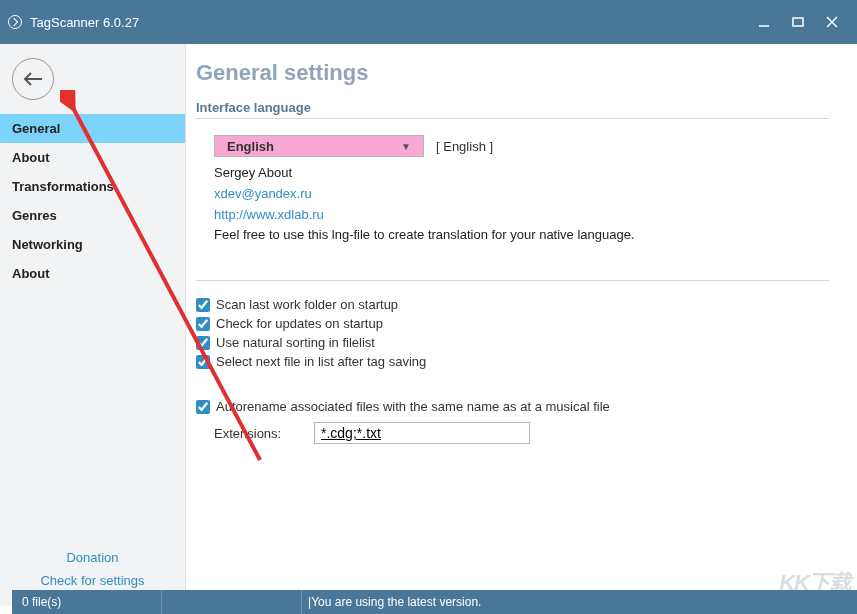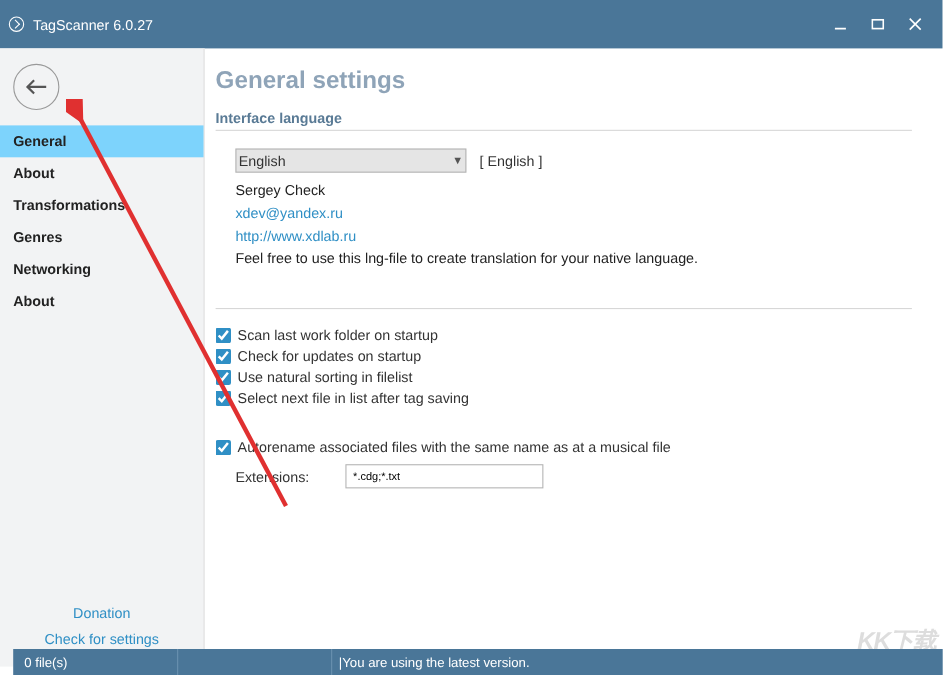--- a/index.html
+++ b/index.html
@@ -128,24 +128,25 @@
   align-items: center;
   margin-left: 18px;
   gap: 12px;
 }
 .select-box {
   border: 1px solid #b5b5b5;
   width: 210px;
   height: 22px;
   display: flex;
   align-items: center;
-  padding: 0 2px;
-  background: #e5e5e5;
+  padding: 0 12px;
+  background: #f9a8d4;
   justify-content: space-between;
   font-size: 13px;
+  font-weight: bold;
 }
 .select-box .arrow {
   font-size: 10px;
   color: #555;
 }
 .lang-bracket { color: #333; }
 
 .info-block {
   margin: 6px 0 0 18px;
   line-height: 1.6;
@@ -175,23 +176,24 @@
 .ext-row {
   display: flex;
   align-items: center;
   gap: 20px;
   margin: 6px 0 0 18px;
 }
 .ext-row label { min-width: 80px; }
 .ext-input {
   border: 1px solid #b5b5b5;
   height: 22px;
-  width: 180px;
+  width: 216px;
   padding: 0 6px;
-  font-size: 10px;
+  font-size: 14px;
+  text-decoration: underline;
 }
 
 .statusbar {
   position: absolute;
   left: 12px;
   bottom: 0;
   height: 24px;
   width: 857px;
   background: #4a7698;
   color: #fff;
@@ -288,21 +290,21 @@
 
     <div class="lang-row">
       <div class="select-box">
         <span>English</span>
         <span class="arrow">▼</span>
       </div>
       <span class="lang-bracket">[ English ]</span>
     </div>
 
     <div class="info-block">
-      <div class="text">Sergey Check</div>
+      <div class="text">Sergey About</div>
       <div class="link">xdev@yandex.ru</div>
       <div class="link">http://www.xdlab.ru</div>
       <div class="text">Feel free to use this lng-file to create translation for your native language.</div>
     </div>
 
     <div class="divider"></div>
 
     <div class="check-group">
       <div class="check-row">
         <input type="checkbox" checked="" style="">

